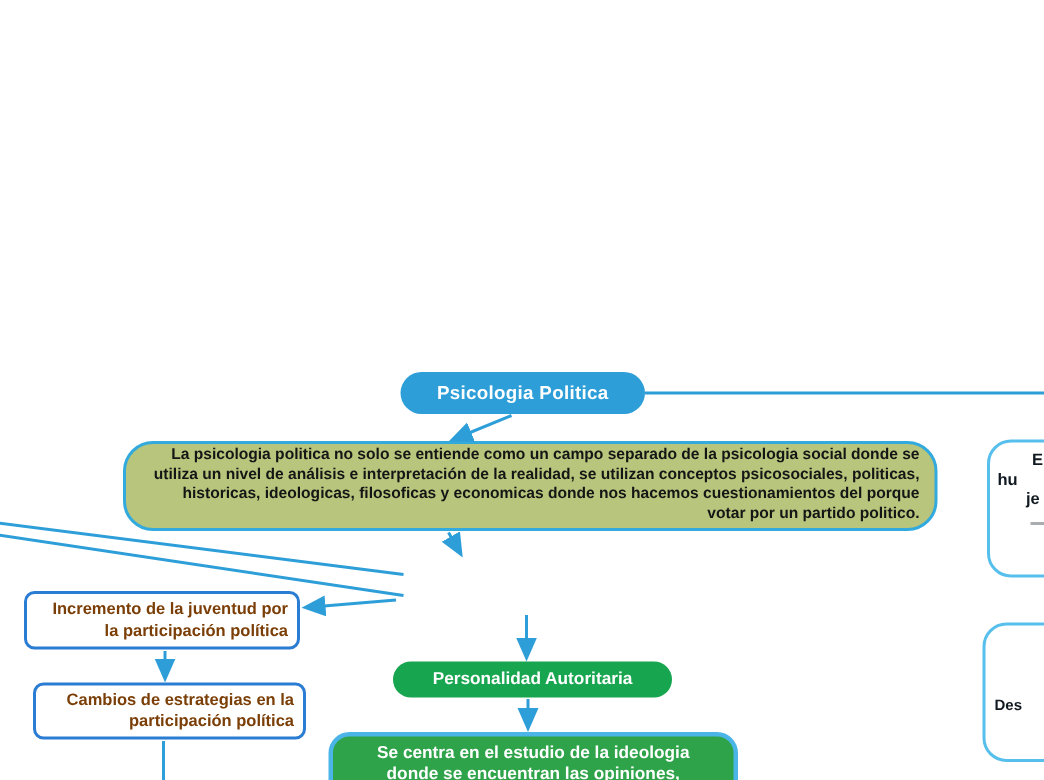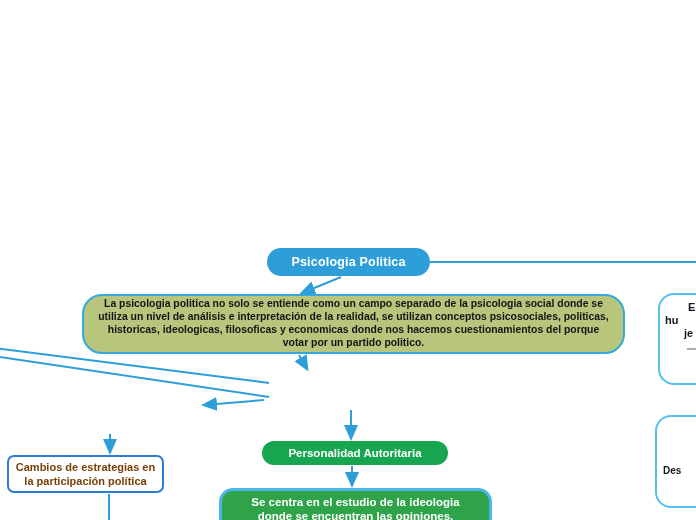--- a/index.html
+++ b/index.html
@@ -13,21 +13,21 @@
     --left-box-border:#2b7cd3;
     --left-box-text:#7a3e06;
     --right-box-border:#57bfec;
   }
   *{box-sizing:border-box;margin:0;padding:0}
   html,body{width:696px;height:520px;overflow:hidden;background:#ffffff;
     font-family:"Liberation Sans", sans-serif;}
   .canvas{position:relative;width:696px;height:520px;background:#fff;}
 
   .node{position:absolute;display:flex;align-items:center;justify-content:center;
-    text-align:center;font-weight:bold;}
+    text-align:right;font-weight:bold;}
 
   .root-pill{left:267px;top:248px;width:163px;height:28px;border-radius:14px;
     background:var(--root-fill);color:#fff;font-size:12.5px;letter-spacing:.2px;}
 
   .intro-box{left:82px;top:294px;width:543px;height:60px;border-radius:20px;
     background:var(--intro-fill);border:2px solid var(--intro-border);
     color:#151515;font-size:10.4px;line-height:1.23;padding:3px 10px;}
 
   .evolucion-pill{left:267px;top:372px;width:165px;height:37px;border-radius:18px;
     background:var(--green-fill);color:#fff;font-size:11.5px;line-height:1.25;padding:0 14px;}
@@ -36,21 +36,21 @@
     background:var(--green-fill-bright);color:#fff;font-size:11.5px;}
 
   .se-centra-box{left:219px;top:488px;width:273px;height:58px;border-radius:14px;
     background:var(--green-fill);border:3px solid var(--se-centra-border);
     color:#fff;font-size:11.5px;line-height:1.25;flex-direction:column;padding-top:4px;
     justify-content:flex-start;}
 
   .left-box{background:#fff;border:2px solid var(--left-box-border);border-radius:7px;
     color:var(--left-box-text);font-size:11px;line-height:1.3;padding:2px 6px;}
   .incremento-box{left:16px;top:394px;width:184px;height:39px;}
-  .cambios-box{left:7px;top:455px;width:157px;height:38px;}
+  .cambios-box{left:22px;top:455px;width:182px;height:38px;}
 
   .right-box{background:#fff;border:2px solid var(--right-box-border);border-radius:16px;
     color:#101820;font-weight:bold;flex-direction:column;align-items:flex-start;
     justify-content:flex-start;text-align:left;}
   .right-top-box{left:658px;top:293px;width:210px;height:92px;font-size:11px;padding-top:6px;}
   .right-top-box .clip-line{display:block;line-height:13px;}
   .right-top-box .clip-line:nth-child(1){padding-left:28px;}
   .right-top-box .clip-line:nth-child(2){padding-left:5px;}
   .right-top-box .clip-line:nth-child(3){padding-left:24px;text-align:right;}
   .divider-dash{position:absolute;left:27px;top:53px;width:10px;height:2px;
@@ -85,20 +85,23 @@
 
   <div class="node personalidad-pill">
     <span>Personalidad Autoritaria</span>
   </div>
 
   <div class="node se-centra-box">
     <span>Se centra en el estudio de la ideologia</span>
     <span>donde se encuentran las opiniones,</span>
   </div>
 
+  <div class="node left-box incremento-box">
+    <span>Incremento de la juventud por la participación política</span>
+  </div>
 
   <div class="node left-box cambios-box">
     <span>Cambios de estrategias en la participación política</span>
   </div>
 
   <div class="node right-box right-top-box">
     <span class="clip-line">E</span>
     <span class="clip-line">hu</span>
     <span class="clip-line">je</span>
     <span class="divider-dash"></span>

